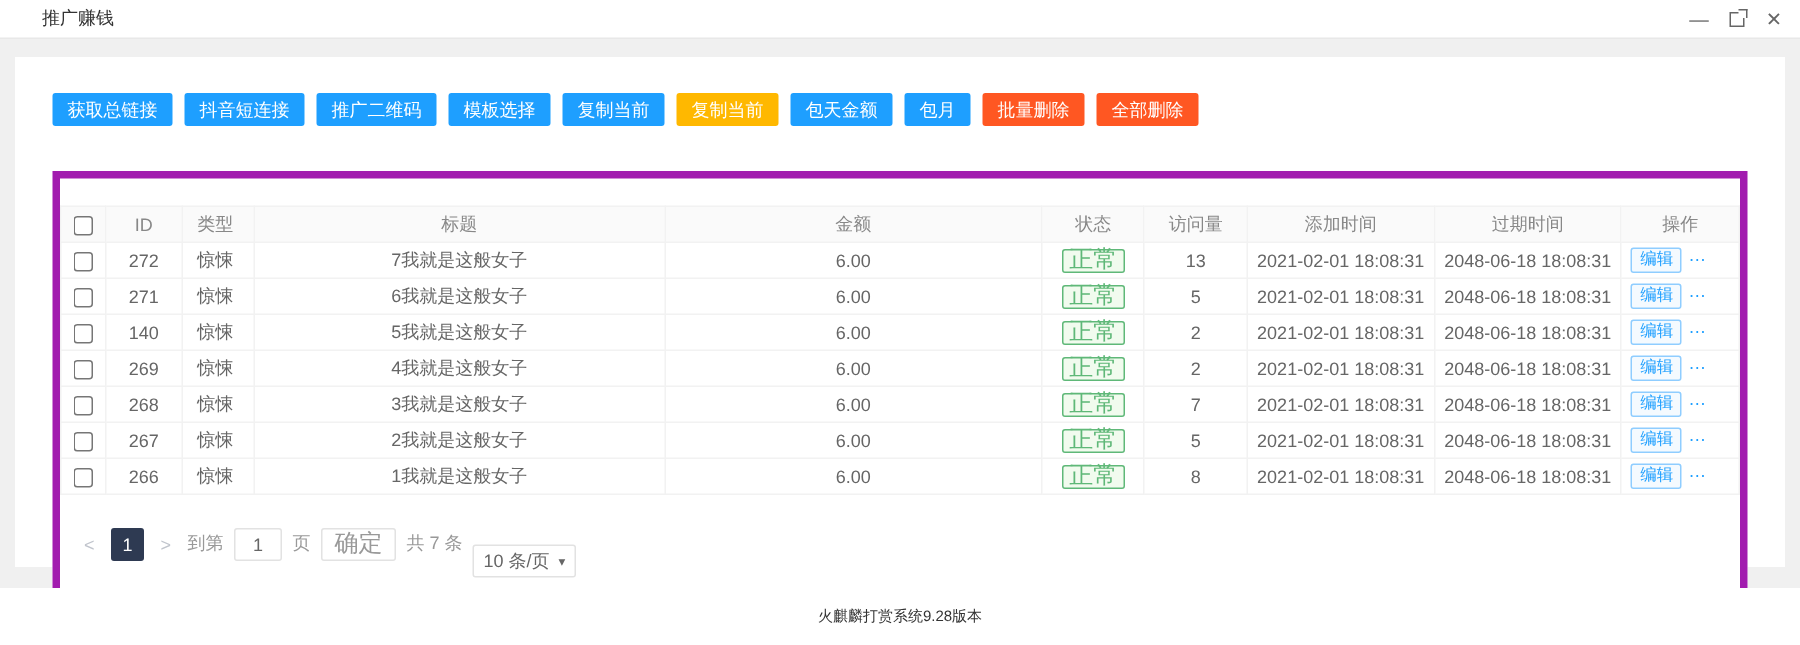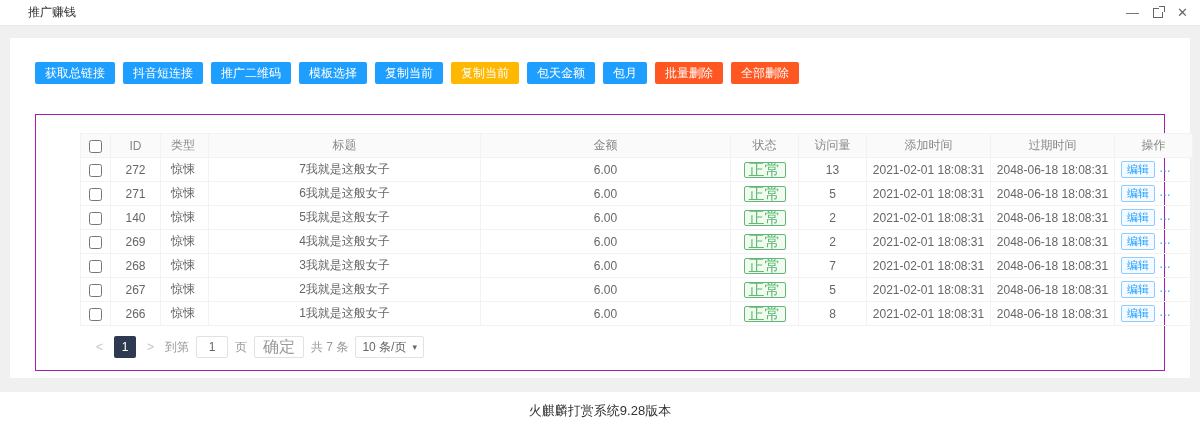--- a/index.html
+++ b/index.html
@@ -35,21 +35,21 @@
   .tbtn {
     border:none; color:#fff; font-size:12px; height:22px; line-height:22px;
     padding:0 10px; border-radius:2px; margin-right:8px; cursor:pointer; white-space:nowrap;
     font-family: inherit;
   }
   .tbtn.blue   { background:#1E9FFF; }
   .tbtn.orange { background:#FFB800; }
   .tbtn.red    { background:#FF5722; }
   
   .table-card {
-    margin: 30px 25px 0; border:1px solid #a21caf; padding-top:18px; background:#fff;padding-left:44px;
+    margin: 30px 25px 0; border:5px solid #a21caf; padding-top:18px; background:#fff;
   }
   table { width:100%; border-collapse:collapse; table-layout:fixed; }
   th, td {
     border:1px solid #f2f2f2; height:24px; padding:1px 4px;
     text-align:center; font-weight:normal; font-size:12px; color:#666;
     overflow:hidden; white-space:nowrap; text-overflow:ellipsis;
   }
   thead th { background:#fafafa; color:#888; }
   th.col-type, td.col-type { text-align:left; padding-left:10px; }
   table input[type="checkbox"] { width:13px; height:13px; cursor:pointer; vertical-align:middle; }
@@ -80,28 +80,29 @@
   }
   .pg-confirm {
     height:22px; line-height:20px; border:1px solid #e2e2e2; background:#fff;
     border-radius:2px; padding:0 8px; color:#999; cursor:pointer; font-size:16px;
     font-family:inherit;
   }
   .pg-select {
     height:22px; line-height:20px; border:1px solid #e2e2e2; border-radius:2px;
     padding:0 6px; color:#666; cursor:pointer; display:inline-flex; align-items:center; gap:6px;
     background:#fff;
+    margin-top:23px;
   }
   .pg-select .chev { font-size:9px; color:#666; }
   
   .footer {
     position:absolute; left:0; bottom:0; width:1200px; height:38px; background:#fff;
     display:flex; align-items:center; justify-content:center;
   }
-  .footer span { color:#333; font-size:13px; }
+  .footer span { color:#333; font-size:10px; }
 </style>
 </head>
 <body>
 
 <div class="topbar">
   <span class="topbar-title">推广赚钱</span>
   <span class="win-controls">
     <span class="glyph">—</span>
     <span class="maxi-box"></span>
     <span class="glyph">✕</span>

